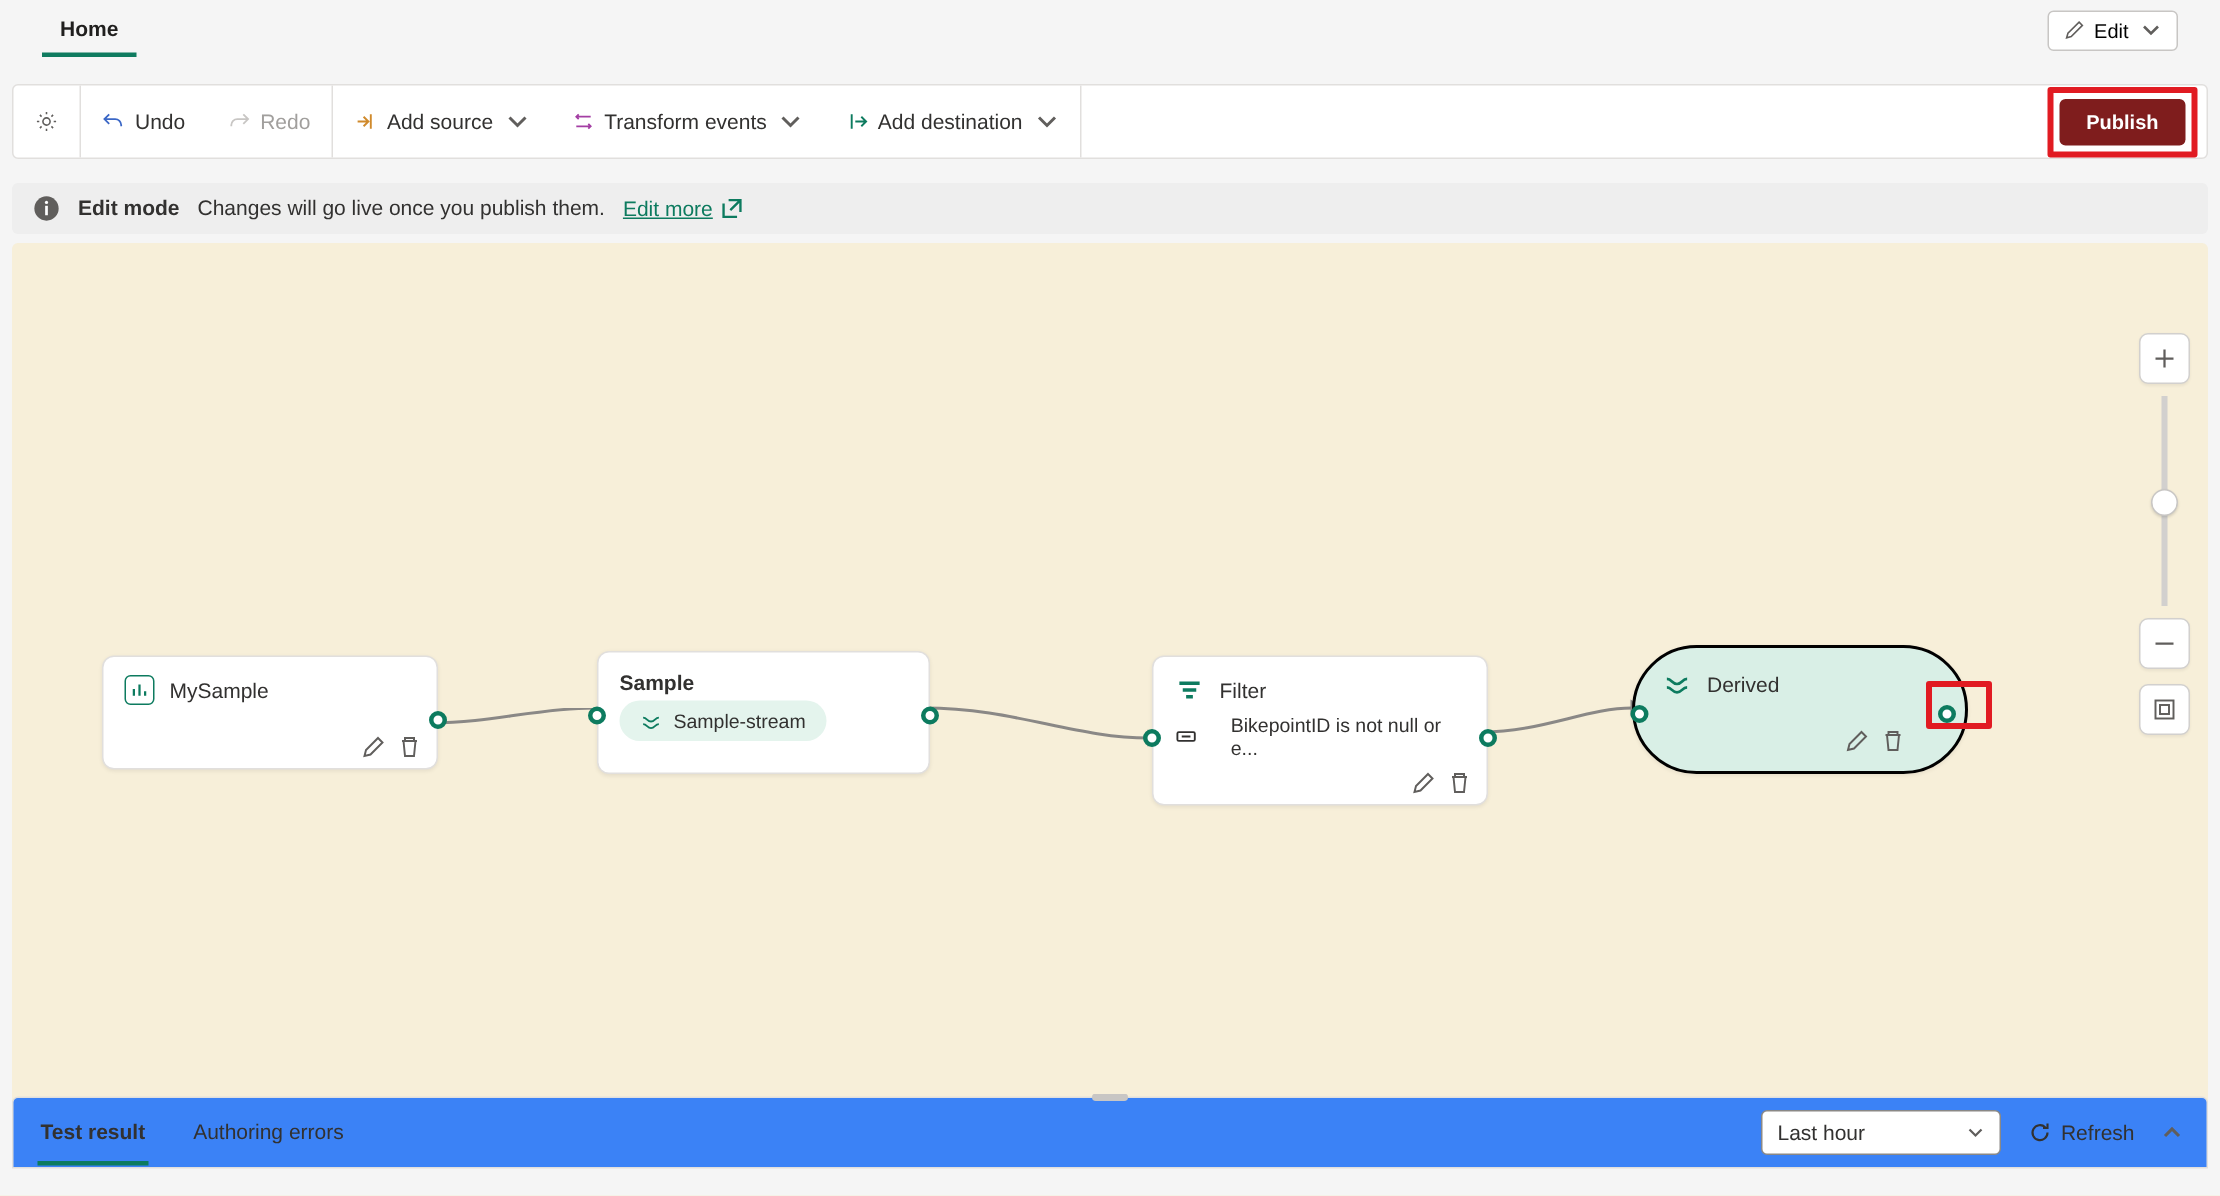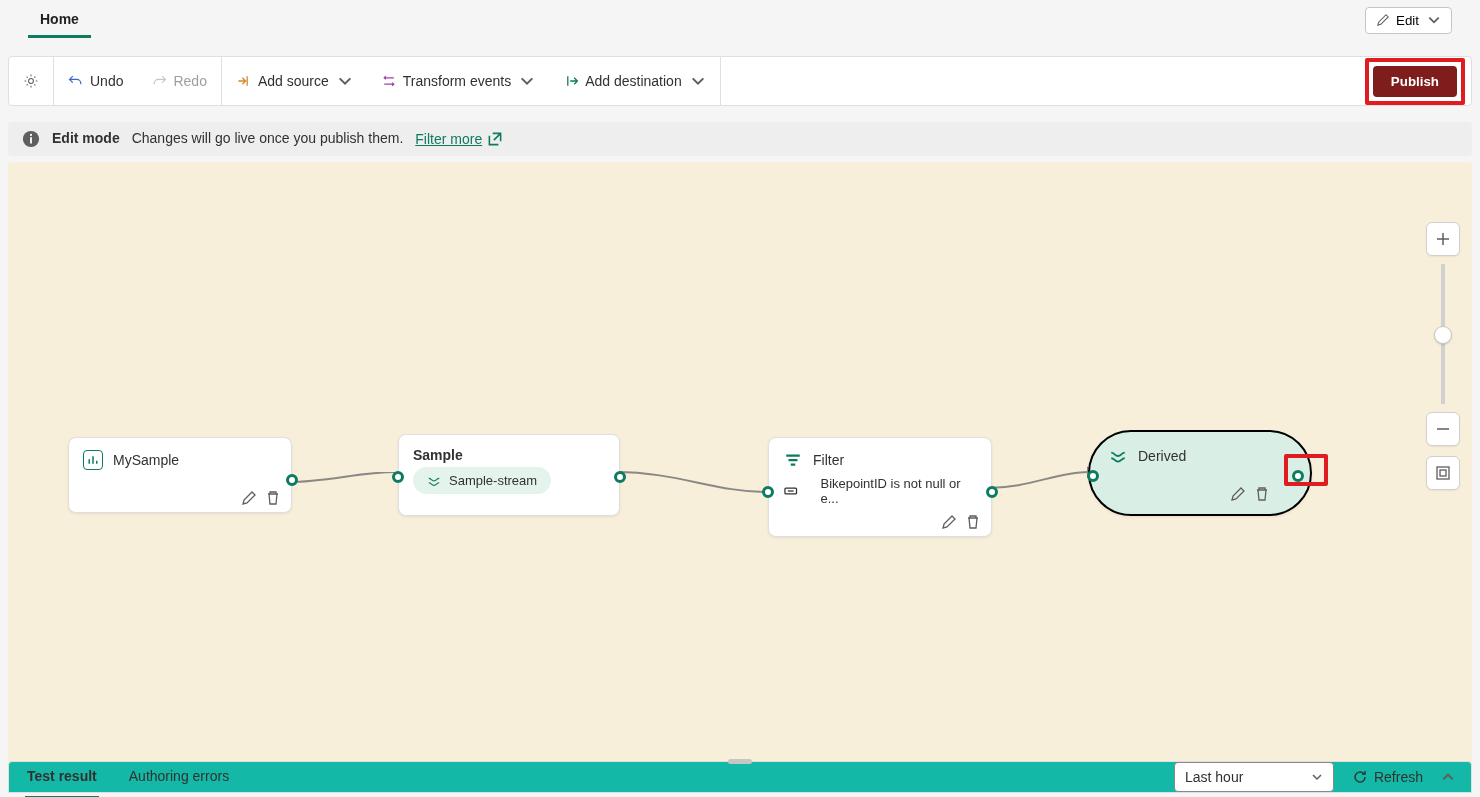--- a/index.html
+++ b/index.html
@@ -41,21 +41,21 @@
 .derived .node-actions{bottom:12px;right:40px}
 .redbox{position:absolute;border:4px solid #e11b22;border-radius:2px}
 .edge{position:absolute;stroke:#8a8886;stroke-width:2;fill:none}
 .arrowhead{fill:#8a8886}
 .zoombar{position:absolute;right:12px;top:60px;width:34px;display:flex;flex-direction:column;align-items:center;gap:0}
 .zbtn{width:34px;height:34px;background:#fff;border:1px solid #d2d0ce;border-radius:6px;display:flex;align-items:center;justify-content:center;cursor:pointer;margin-bottom:0;box-shadow:0 1px 2px rgba(0,0,0,0.06)}
 .zbtn svg{width:16px;height:16px}
 .ztrack{width:4px;height:140px;background:#d2d0ce;position:relative;margin:8px 0}
 .zthumb{position:absolute;left:-7px;top:62px;width:18px;height:18px;border-radius:50%;background:#fff;border:1px solid #c8c6c4;box-shadow:0 1px 2px rgba(0,0,0,0.15)}
 .grip{position:absolute;left:50%;top:-2px;transform:translateX(-50%);width:24px;height:5px;background:#c8c6c4;border-radius:3px}
-.bottom{position:fixed;bottom:4px;left:8px;right:8px;background:#14b8a6;border:1px solid #e1dfdd;border-radius:4px 4px 0 0;height:32px;display:flex;align-items:center;justify-content:space-between;padding:0 16px}
+.bottom{position:fixed;bottom:18px;left:8px;right:8px;background:#3b82f6;border:1px solid #e1dfdd;border-radius:4px 4px 0 0;height:48px;display:flex;align-items:center;justify-content:space-between;padding:0 16px}
 .bottom .grip{top:-3px}
 .btabs{display:flex;gap:28px}
 .btab{padding:12px 2px;cursor:pointer}
 .btab.active{font-weight:600;border-bottom:3px solid #0d7b5f}
 .bright{display:flex;align-items:center;gap:18px}
 .dropdown{border:1px solid #8a8886;border-radius:4px;padding:6px 10px;display:flex;align-items:center;justify-content:space-between;width:160px;cursor:pointer;background:#fff}
 .refresh{display:flex;align-items:center;gap:6px;cursor:pointer}
 </style>
 </head>
 <body>
@@ -128,21 +128,21 @@
 
 <div class="notice">
   <svg viewBox="0 0 20 20">
       <circle cx="10" cy="10" r="9" fill="#605e5c"></circle>
       <rect x="9" y="8" width="2" height="7" fill="#fff"></rect>
       <circle cx="10" cy="5.5" r="1.2" fill="#fff"></circle>
     </svg>
   <span class="bold">Edit mode</span>
   <span>Changes will go live once you publish them.</span>
   <a class="learn">
-    <span>Filter more</span>
+    <span>Edit more</span>
     <svg width="14" height="14" viewBox="0 0 16 16">
         <path d="M6 3h7v7M13 3L7 9M11 13H3V5" fill="none" stroke="#0d7b5f" stroke-width="1.4"></path>
       </svg>
   </a>
 </div>
 
 <div class="canvas">
 
   <svg class="edge" style="left:280px;top:310px" width="120" height="20">
     <path d="M0 10 C40 10 70 0 108 0"></path>

